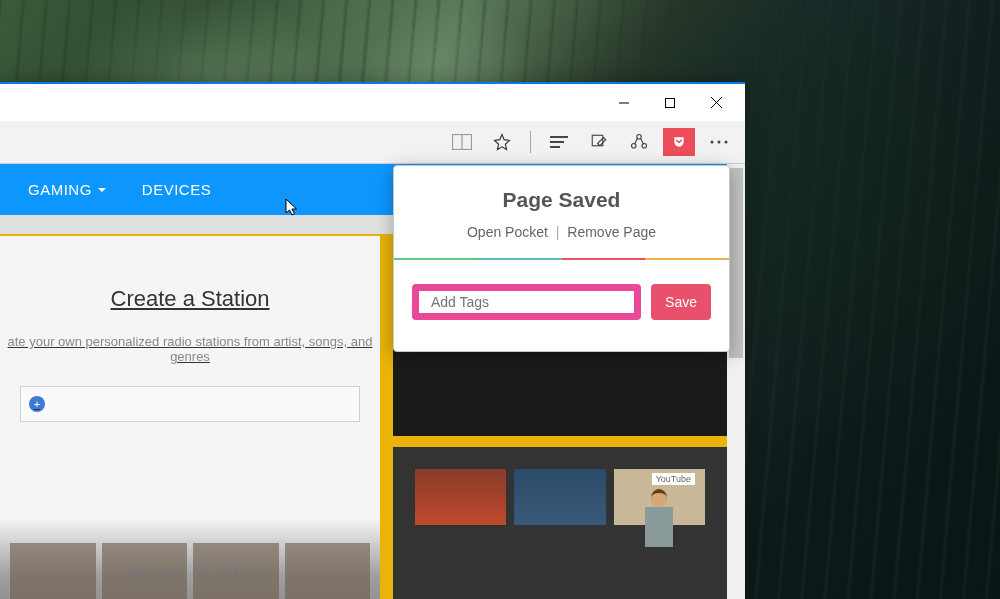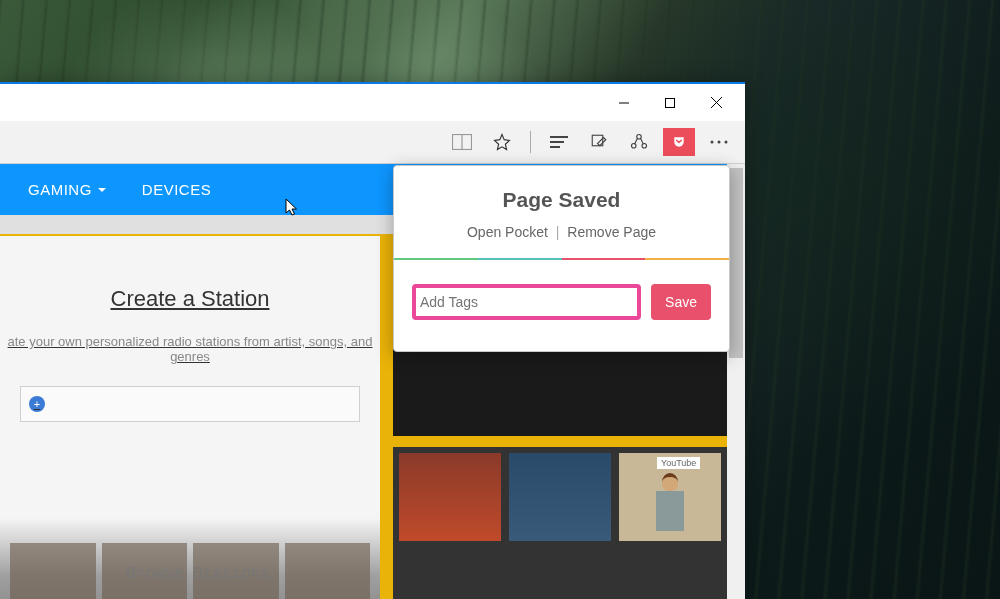--- a/index.html
+++ b/index.html
@@ -233,21 +233,21 @@
 }
 .card-bot-right {
   left: 393px; top: 211px; width: 334px; height: 236px;
   background: #333;
 }
 .thumb-row {
   position: absolute;
   top: 0; left: 0; right: 0; height: 100px;
   display: flex;
   gap: 8px;
-  padding: 6px;
+  padding: 22px;
 }
 .thumb {
   flex: 1;
   background: #555;
   position: relative;
 }
 .yt-badge {
   position: absolute;
   top: 4px;
   left: 38px;
@@ -322,23 +322,23 @@
 .r3 { background: #e8506b; }
 .r4 { background: #f2b049; }
 .popup-form {
   display: flex;
   gap: 10px;
   padding: 24px 18px 0 18px;
 }
 .tag-input {
   flex: 1;
   height: 36px;
-  border: 4px solid #ec4899;
+  border: 7px solid #ec4899;
   border-radius: 4px;
-  padding: 0 4px;
+  padding: 0 12px;
   font-size: 14px;
   color: #999;
 }
 .save-btn {
   height: 36px;
   padding: 0 14px;
   background: #e8506b;
   color: #fff;
   border: none;
   border-radius: 4px;

